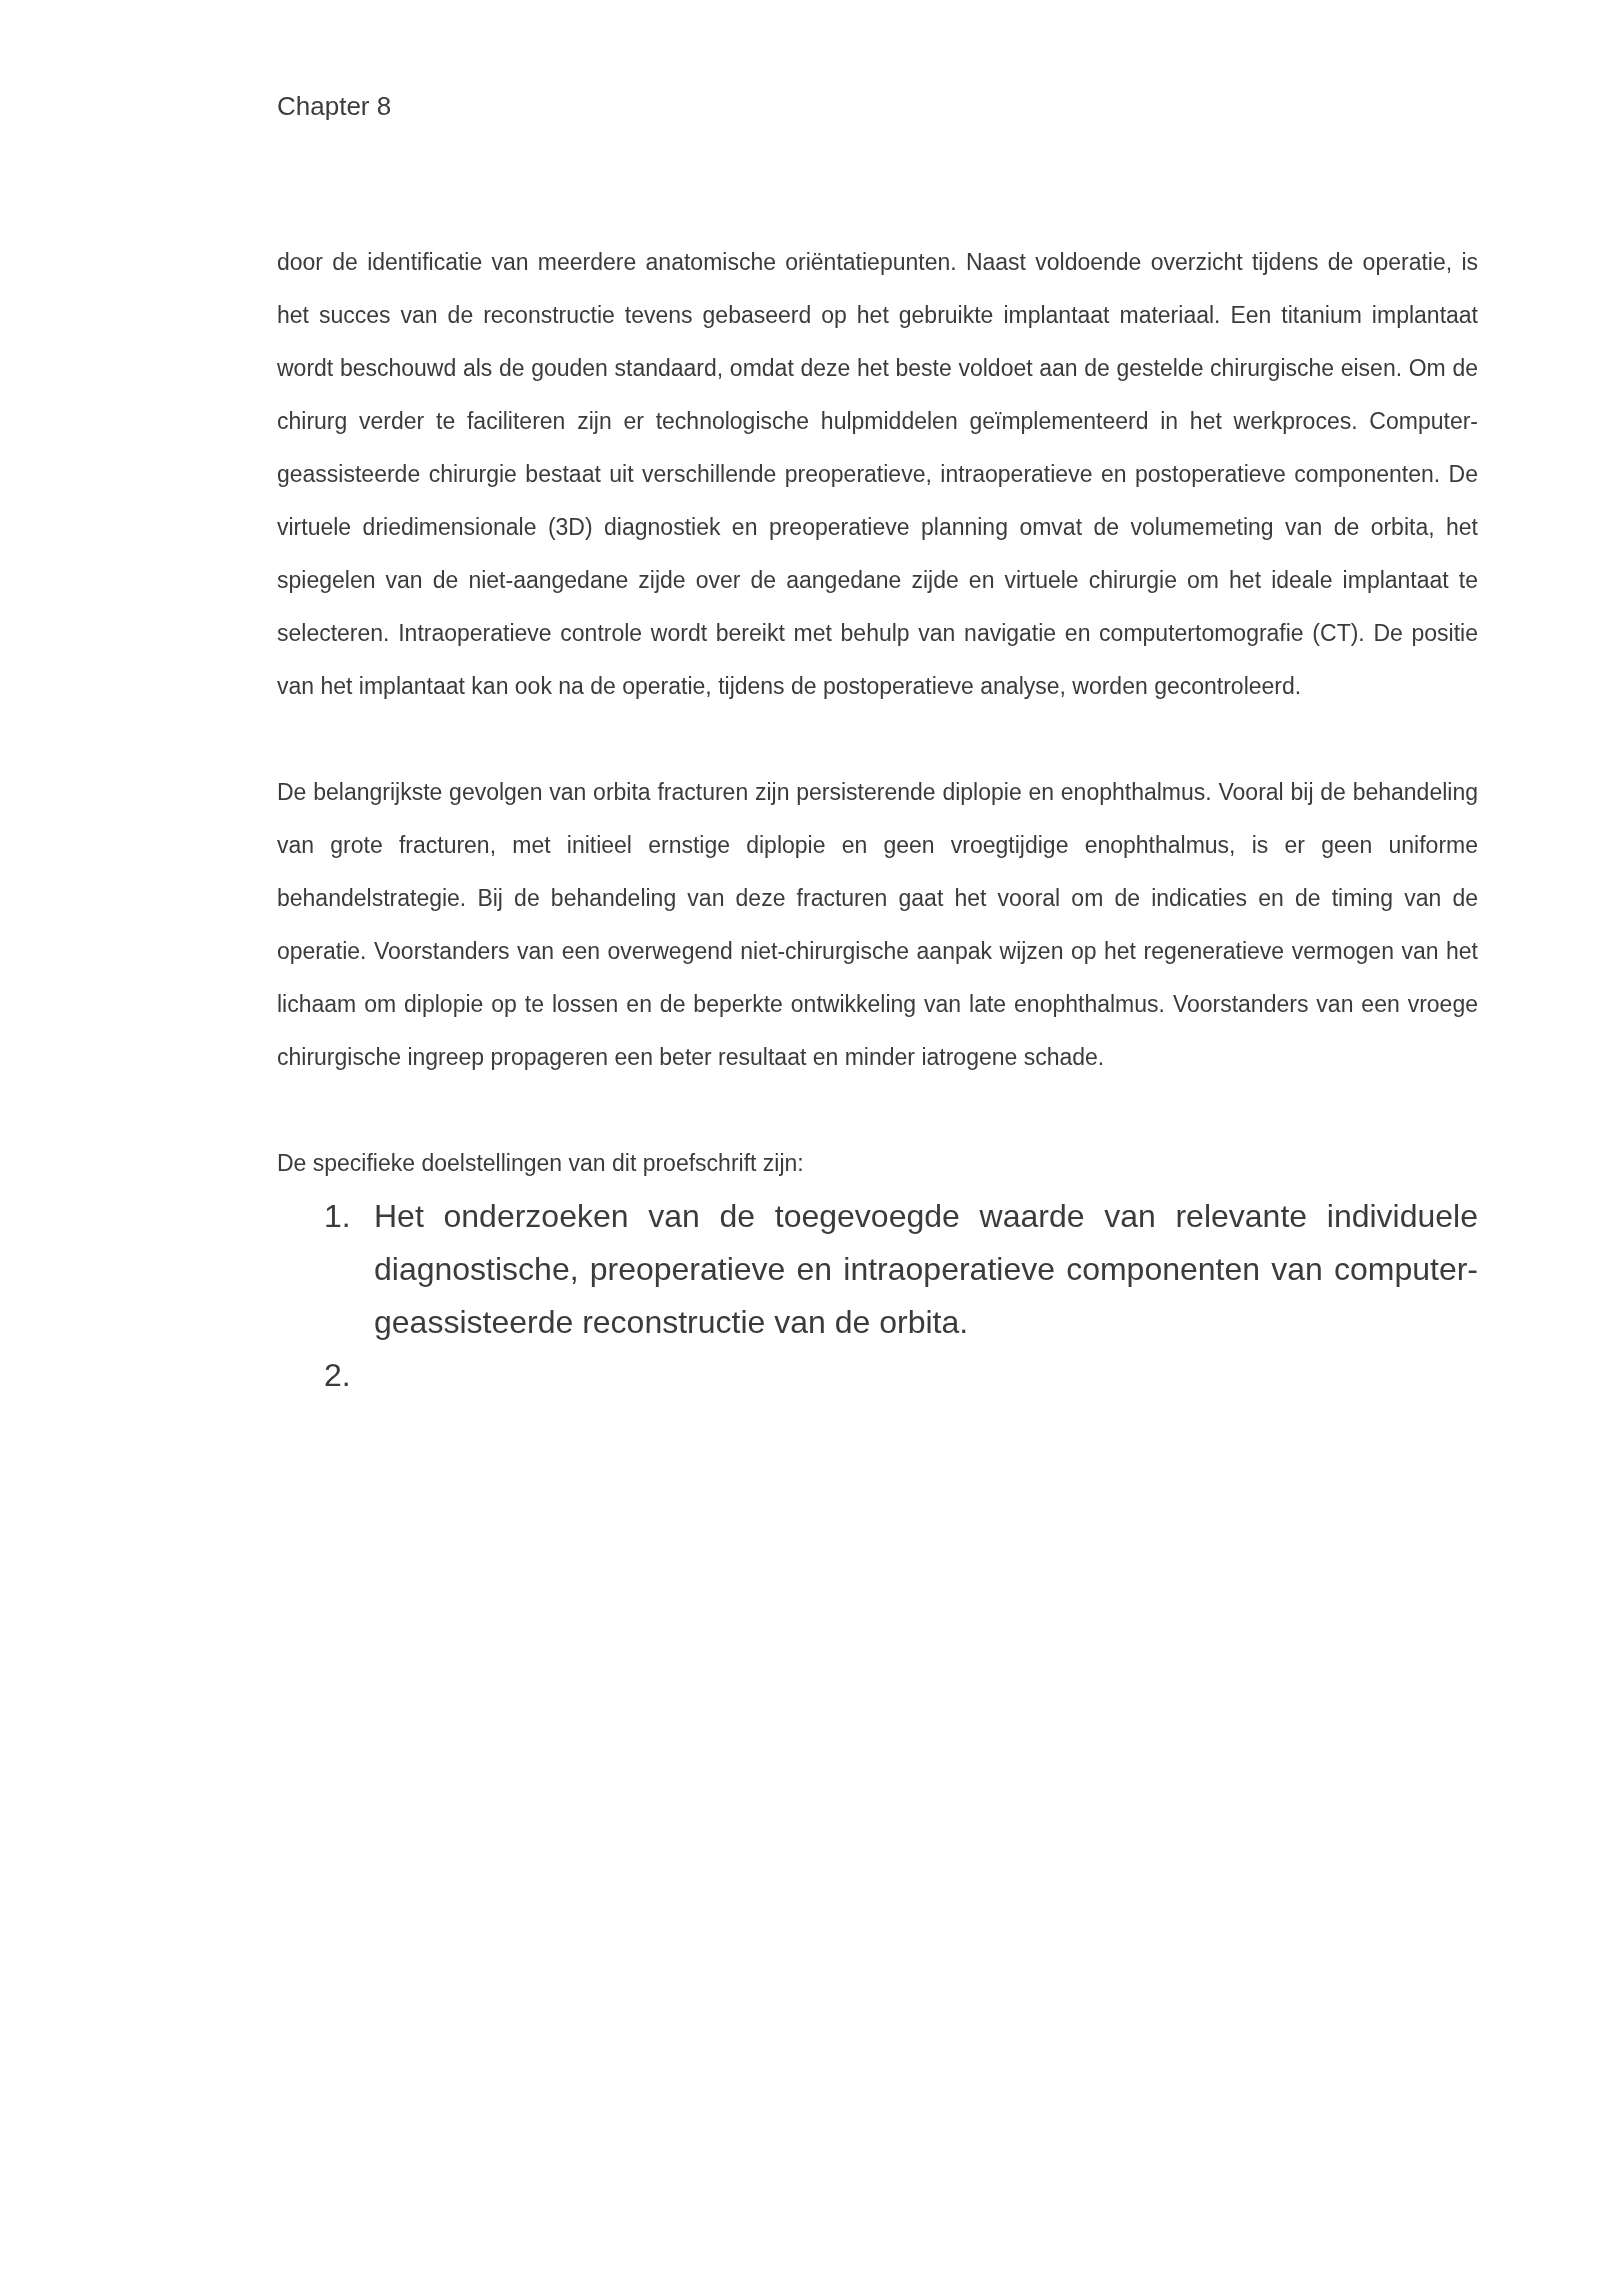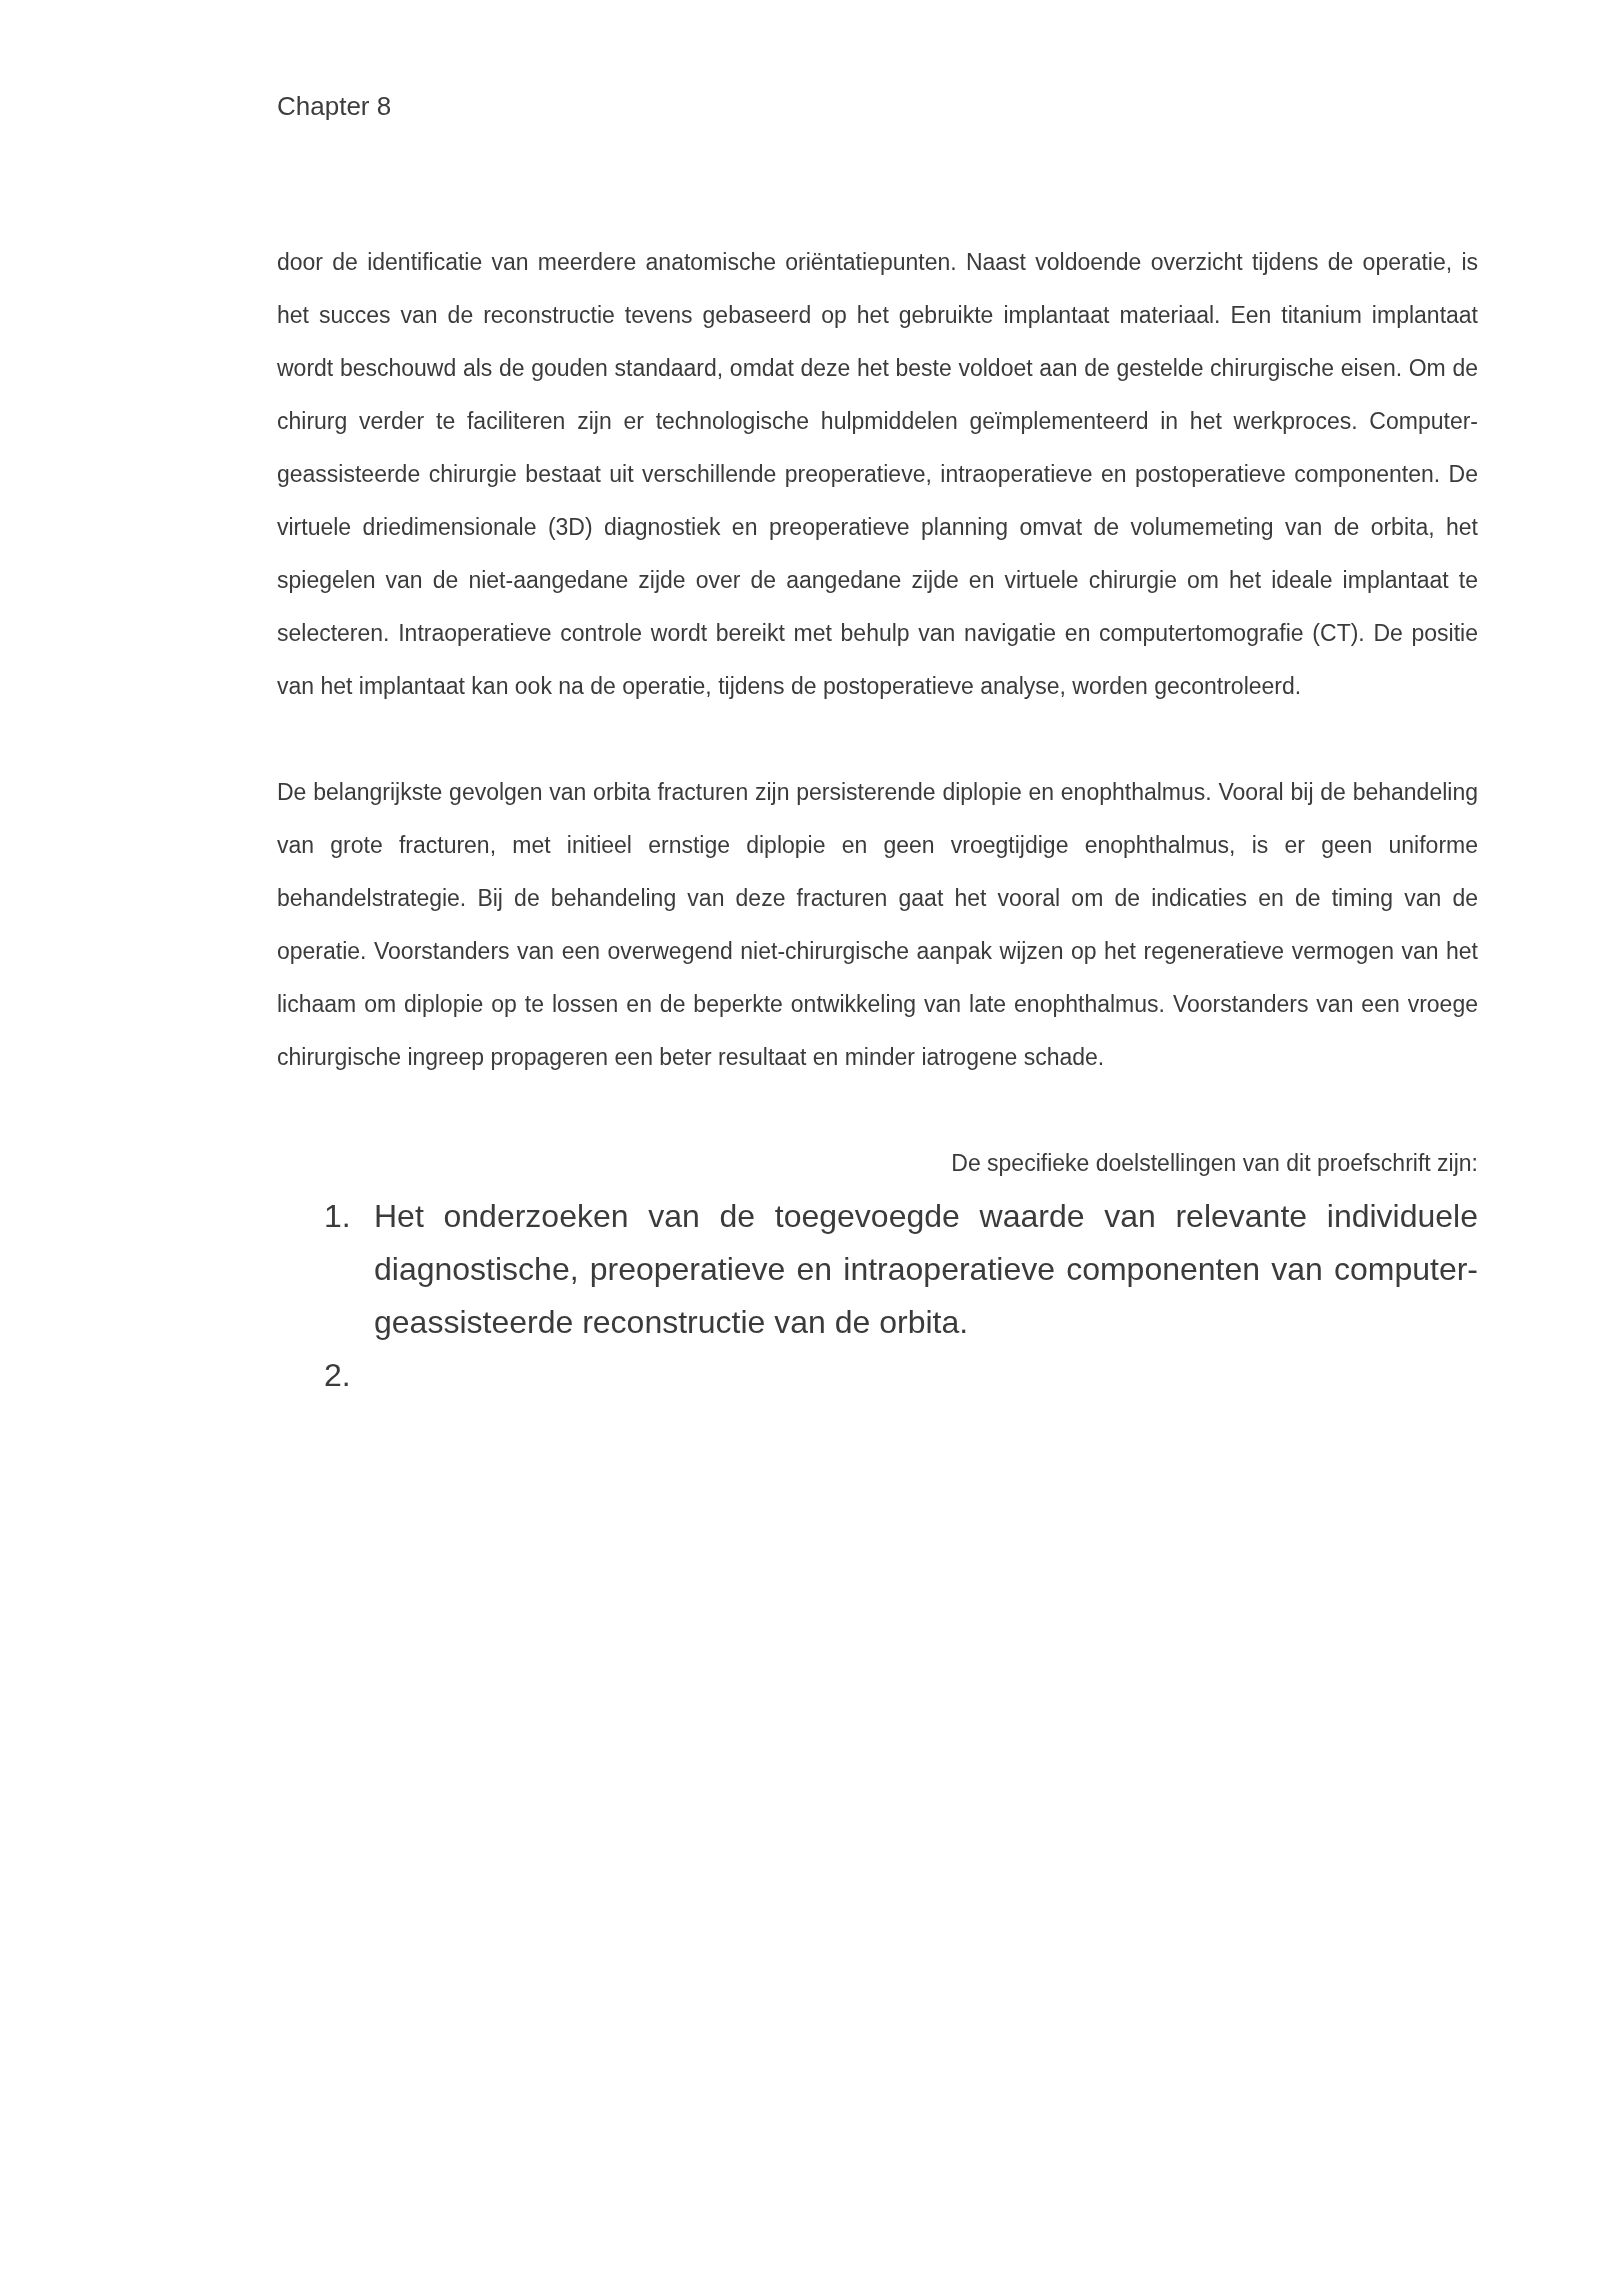--- a/index.html
+++ b/index.html
@@ -34,21 +34,21 @@
   .body-text p {
     font-size: 23px;
     line-height: 53px;
     text-align: justify;
     margin: 0 0 53px 0;
     font-weight: 400;
     color: #3b3b3b;
   }
   .body-text p.intro {
     margin-bottom: 0;
-    text-align: right;
+    text-align: left;
   }
   ol.goal-list {
     list-style: none;
     margin: 0;
     padding: 0;
   }
   ol.goal-list li {
     position: relative;
     padding-left: 97px;
     font-size: 32px;

